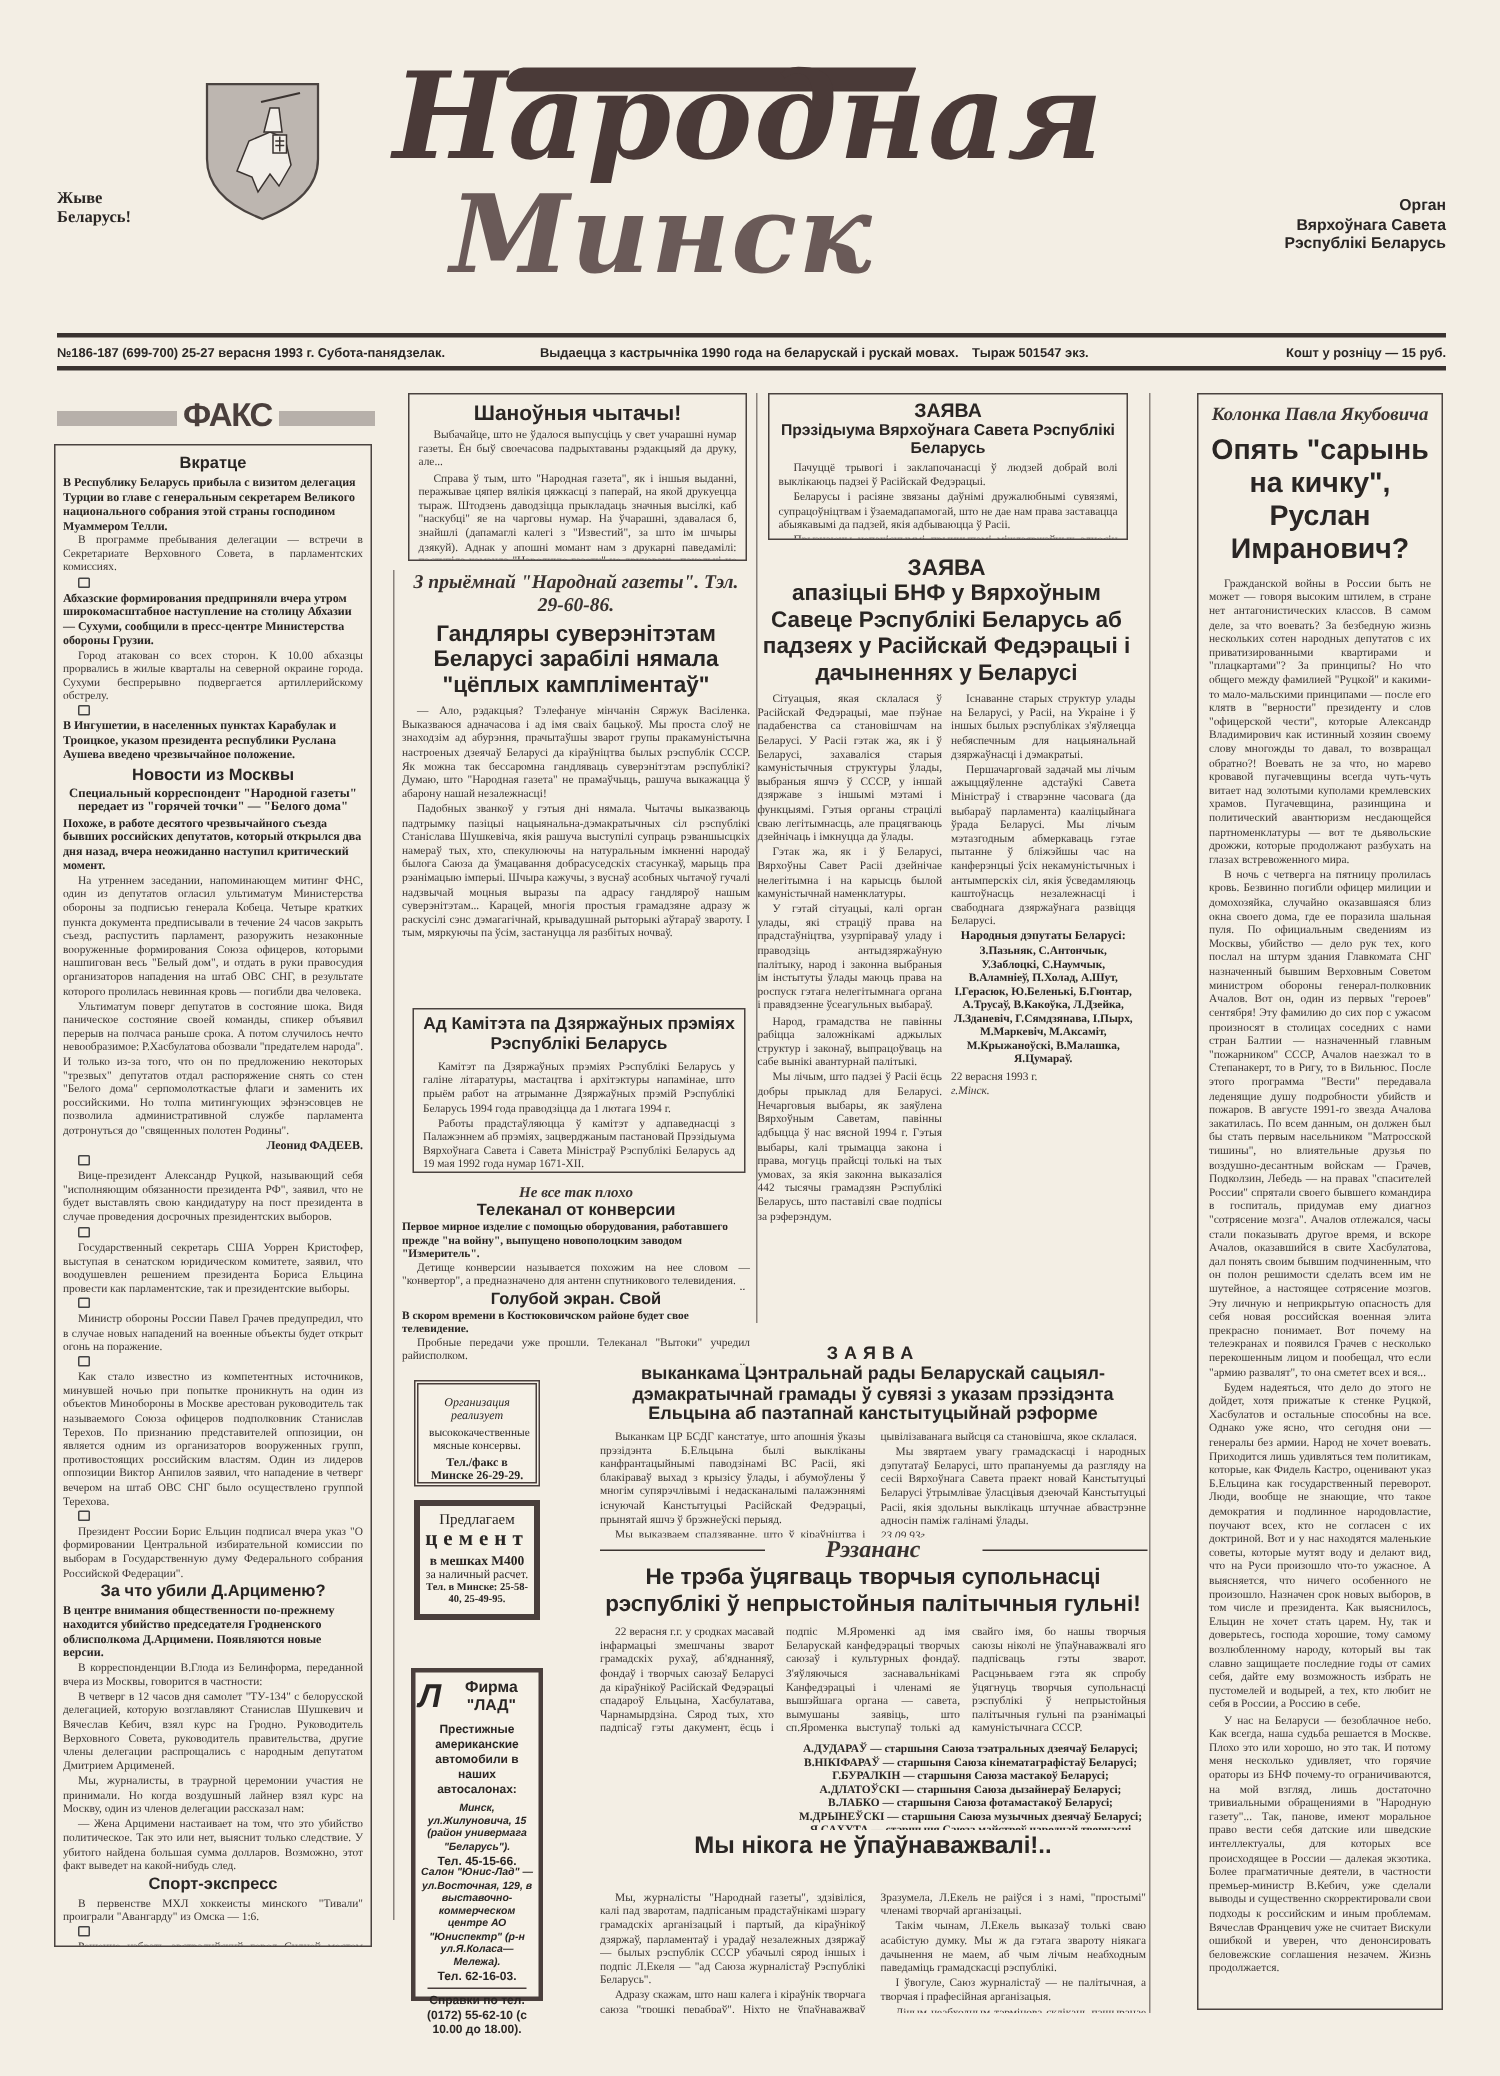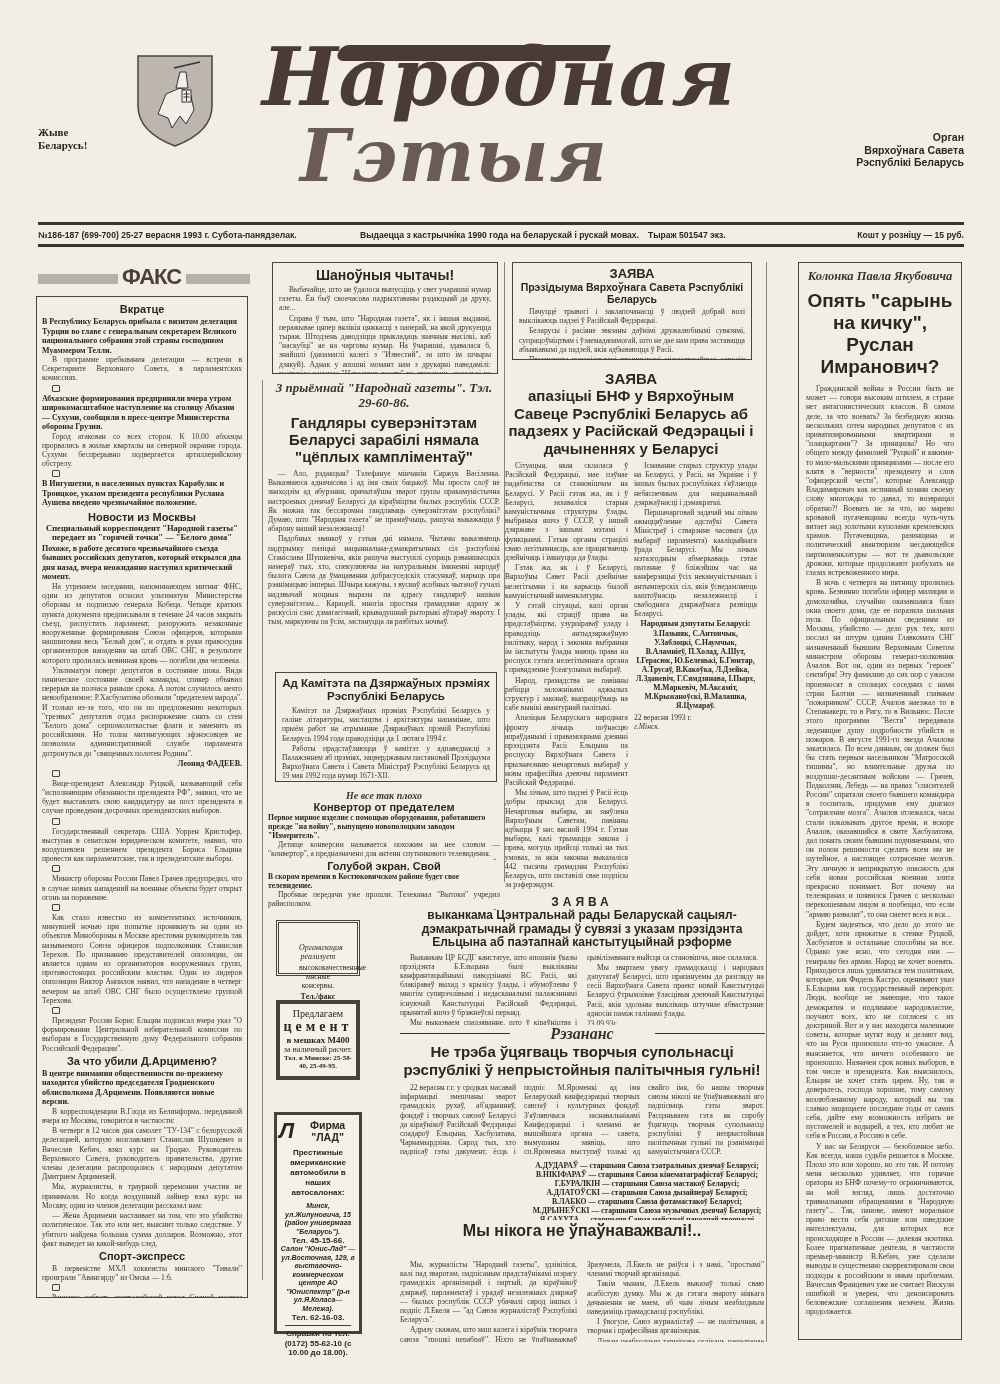--- a/index.html
+++ b/index.html
@@ -34,21 +34,21 @@
       <rect x="46" y="36" width="9" height="12" fill="#f2eee8" stroke="#3a3330"></rect>
       <line x1="50.5" y1="37" x2="50.5" y2="47" stroke="#3a3330"></line>
       <line x1="47.5" y1="40" x2="53.5" y2="40" stroke="#3a3330"></line>
       <line x1="47.5" y1="43" x2="53.5" y2="43" stroke="#3a3330"></line>
     </svg>
   </div>
   <div class="abs serif" style="left:38px;top:126px;width:60px;font-size:11px;font-weight:bold;line-height:13px;">Жыве Беларусь!</div>
 
   <div class="abs" style="left:338px;top:45px;width:270px;height:16px;background:#4a3a38;border-radius:40px 4px 4px 40px;transform:skewX(-20deg);"></div>
   <div class="abs masthead-title" style="left:262px;top:35px;font-size:80px;line-height:84px;">Народная</div>
-  <div class="abs masthead-title" style="left:300px;top:118px;font-size:72px;line-height:76px;color:#6a5a58;">Гэтыя</div>
+  <div class="abs masthead-title" style="left:300px;top:118px;font-size:72px;line-height:76px;color:#6a5a58;">Минск</div>
 
   <div class="abs sans" style="right:36px;top:131px;text-align:right;font-size:10.5px;font-weight:bold;line-height:12.5px;">
     <div>Орган</div>
     <div>Вярхоўнага Савета</div>
     <div>Рэспублікі Беларусь</div>
   </div>
 
   <div class="abs rule" style="left:38px;top:222px;width:926px;height:3px;"></div>
   <div class="abs sans" style="left:38px;top:230px;font-size:8.6px;font-weight:bold;">№186-187 (699-700) 25-27 верасня 1993 г. Субота-панядзелак.</div>
   <div class="abs sans" style="left:360px;top:230px;font-size:8.6px;font-weight:bold;">Выдаецца з кастрычніка 1990 года на беларускай і рускай мовах.</div>
@@ -150,38 +150,38 @@
   <div class="h-sans" style="font-size:11.5px;line-height:13px;margin-bottom:3px;">Ад Камітэта па Дзяржаўных прэміях Рэспублікі Беларусь</div>
   <div class="body-text">
     <p>Камітэт па Дзяржаўных прэміях Рэспублікі Беларусь у галіне літаратуры, мастацтва і архітэктуры напамінае, што прыём работ на атрыманне Дзяржаўных прэмій Рэспублікі Беларусь 1994 года праводзіцца да 1 лютага 1994 г.</p>
     <p>Работы прадстаўляюцца ў камітэт у адпаведнасці з Палажэннем аб прэміях, зацверджаным пастановай Прэзідыума Вярхоўнага Савета і Савета Міністраў Рэспублікі Беларусь ад 19 мая 1992 года нумар 1671-XII.</p>
     <p>Па ўсіх пытаннях, звязаных з вылучэннем работ і афармленнем прадстаўлення, звяртацца ў камітэт, які змяшчаецца ў Доме літаратара: 220600, Мінск, вул. Фрунзе, 5, пакой 304 (III паверх), тэлефоны 36-50-69, 36-90-76, адказны сакратар Ул. Юрэвіч.</p>
   </div>
 </div>
 
 <div class="abs" style="left:268px;top:790px;width:232px;height:70px;overflow:hidden;">
   <div class="italic-head" style="font-size:10px;">Не все так плохо</div>
-  <div class="h-sans" style="font-size:11px;">Конвертор от предателем</div>
+  <div class="h-sans" style="font-size:11px;">Телеканал от конверсии</div>
   <div class="lead" style="font-size:7.6px;line-height:9px;">Первое мирное изделие с помощью оборудования, работавшего прежде "на войну", выпущено новополоцким заводом "Измеритель".</div>
   <div class="body-text">
       <p>Детище конверсии называется похожим на нее словом — "конвертор", а предназначено для антенн спутникового телевидения.</p>
     </div>
   <div class="sig">Сергей ДВИНСКИЙ.</div>
 </div>
 
 <div class="abs" style="left:268px;top:860px;width:232px;height:50px;overflow:hidden;">
   <div class="h-sans" style="font-size:11px;">Голубой экран. Свой</div>
   <div class="lead" style="font-size:7.6px;line-height:9px;">В скором времени в Костюковичском районе будет свое телевидение.</div>
   <div class="body-text">
       <p>Пробные передачи уже прошли. Телеканал "Вытоки" учредил райисполком.</p>
     </div>
   <div class="sig">Николай ЗАПОЛЬСКИЙ.</div>
 </div>
 
-<div class="ad" style="left:276px;top:920px;width:84px;height:56px;border-width:3px;border-style:double;padding:20px;box-sizing:border-box;">
+<div class="ad" style="left:276px;top:920px;width:84px;height:71px;border-width:3px;border-style:double;padding:7px;box-sizing:border-box;">
   <div class="serif" style="font-style:italic;font-size:8px;line-height:9px;">Организация реализует</div>
   <div class="serif" style="font-size:7.6px;line-height:9px;margin-top:2px;">высококачественные мясные консервы.</div>
   <div class="serif" style="font-size:8px;font-weight:bold;line-height:9px;margin-top:2px;">Тел./факс в Минске 26-29-29.</div>
 </div>
 
 <div class="ad" style="left:276px;top:1000px;width:84px;height:80px;padding:4px 2px;box-sizing:border-box;">
   <div class="serif" style="font-size:10px;">Предлагаем</div>
   <div class="serif" style="font-size:14px;letter-spacing:4px;font-weight:bold;">цемент</div>
   <div class="serif" style="font-size:9px;font-weight:bold;">в мешках М400</div>
   <div class="serif" style="font-size:8px;">за наличный расчет.</div>
@@ -215,42 +215,41 @@
 
 <div class="abs" style="left:505px;top:370px;width:252px;height:520px;overflow:hidden;">
   <div class="h-sans" style="font-size:15px;">ЗАЯВА</div>
   <div class="h-sans" style="font-size:15px;line-height:17.5px;margin-bottom:4px;">апазіцыі БНФ у Вярхоўным Савеце Рэспублікі Беларусь аб падзеях у Расійскай Федэрацыі і дачыненнях у Беларусі</div>
   <div style="display:flex;gap:6px;">
     <div class="body-text" style="flex:1;">
       <p>Сітуацыя, якая склалася ў Расійскай Федэрацыі, мае пэўнае падабенства са становішчам на Беларусі. У Расіі гэтак жа, як і ў Беларусі, захаваліся старыя камуністычныя структуры ўлады, выбраныя яшчэ ў СССР, у іншай дзяржаве з іншымі мэтамі і функцыямі. Гэтыя органы страцілі сваю легітымнасць, але працягваюць дзейнічаць і імкнуцца да ўлады.</p>
       <p>Гэтак жа, як і ў Беларусі, Вярхоўны Савет Расіі дзейнічае нелегітымна і на карысць былой камуністычнай наменклатуры.</p>
       <p>У гэтай сітуацыі, калі орган улады, які страціў права на прадстаўніцтва, узурпіраваў уладу і праводзіць антыдзяржаўную палітыку, народ і законна выбраныя ім інстытуты ўлады маюць права на роспуск гэтага нелегітымнага органа і правядзенне ўсеагульных выбараў.</p>
       <p>Народ, грамадства не павінны рабіцца заложнікамі аджылых структур і законаў, выпрацоўваць на сабе вынікі авантурнай палітыкі.</p>
-      <p>Апазіцыя Беларускага народнага фронту лічыць поўнасцю апраўданымі і правамоцнымі дзеянні прэзідэнта Расіі Ельцына па роспуску Вярхоўнага Савета і прызначэнню нечарговых выбараў у новы прафесійна дзеючы парламент Расійскай Федэрацыі.</p>
       <p>Мы лічым, што падзеі ў Расіі ёсць добры прыклад для Беларусі. Нечарговыя выбары, як заяўлена Вярхоўным Саветам, павінны адбыцца ў нас вясной 1994 г. Гэтыя выбары, калі трымацца закона і права, могуць прайсці толькі на тых умовах, за якія законна выказаліся 442 тысячы грамадзян Рэспублікі Беларусь, што паставілі свае подпісы за рэферэндум.</p>
     </div>
     <div class="body-text" style="flex:1;">
       <p>Існаванне старых структур улады на Беларусі, у Расіі, на Украіне і ў іншых былых рэспубліках з'яўляецца небяспечным для нацыянальнай дзяржаўнасці і дэмакратыі.</p>
       <p>Першачарговай задачай мы лічым ажыццяўленне адстаўкі Савета Міністраў і стварэнне часовага (да выбараў парламента) кааліцыйнага ўрада Беларусі. Мы лічым мэтазгодным абмеркаваць гэтае пытанне ў бліжэйшы час на канферэнцыі ўсіх некамуністычных і антымперскіх сіл, якія ўсведамляюць каштоўнасць незалежнасці і свабоднага дзяржаўнага развіцця Беларусі.</p>
       <div class="lead" style="text-align:center;">Народныя дэпутаты Беларусі:</div>
       <div class="lead" style="text-align:center;font-size:7.6px;line-height:9px;">З.Пазьняк, С.Антончык, У.Заблоцкі, С.Наумчык, В.Аламніеў, П.Холад, А.Шут, І.Герасюк, Ю.Беленькі, Б.Гюнтар, А.Трусаў, В.Какоўка, Л.Дзейка, Л.Зданевіч, Г.Сямдзянава, І.Пырх, М.Маркевіч, М.Аксаміт, М.Крыжаноўскі, В.Малашка, Я.Цумараў.</div>
       <div style="margin-top:3px;">22 верасня 1993 г.</div>
       <div style="font-style:italic;">г.Мінск.</div>
     </div>
   </div>
 </div>
 
 <div class="abs" style="left:400px;top:895px;width:364px;height:130px;overflow:hidden;">
   <div class="h-sans" style="font-size:12px;letter-spacing:4px;">ЗАЯВА</div>
   <div class="h-sans" style="font-size:12px;line-height:13.5px;margin-bottom:3px;">выканкама Цэнтральнай рады Беларускай сацыял-дэмакратычнай грамады ў сувязі з указам прэзідэнта Ельцына аб паэтапнай канстытуцыйнай рэформе</div>
   <div class="body-text" style="column-count:2;column-gap:10px;">
     <p>Выканкам ЦР БСДГ канстатуе, што апошнія ўказы прэзідэнта Б.Ельцына былі выкліканы канфрантацыйнымі паводзінамі ВС Расіі, які блакіраваў выхад з крызісу ўлады, і абумоўлены ў многім супярэчлівымі і недасканалымі палажэннямі існуючай Канстытуцыі Расійскай Федэрацыі, прынятай яшчэ ў брэжнеўскі перыяд.</p>
     <p>Мы выказваем спадзяванне, што ў кіраўніцтва і народа Расіі хопіць мудрасці і вытрымкі для цывілізаванага выйсця са становішча, якое склалася.</p>
     <p>Мы звяртаем увагу грамадскасці і народных дэпутатаў Беларусі, што прапануемы да разгляду на сесіі Вярхоўнага Савета праект новай Канстытуцыі Беларусі ўтрымлівае ўласцівыя дзеючай Канстытуцыі Расіі, якія здольны выклікаць штучнае абвастрэнне адносін паміж галінамі ўлады.</p>
-    <div style="">23.09.93г.</div>
+    <div style="font-style:italic;">23.09.93г.</div>
 
   </div>
 </div>
 
 <div class="abs" style="left:400px;top:1033px;width:110px;height:1px;background:#3a3330;"></div>
 <div class="abs" style="left:655px;top:1033px;width:110px;height:1px;background:#3a3330;"></div>
 <div class="abs" style="left:400px;top:1025px;width:364px;height:195px;overflow:hidden;">
   <div class="italic-head" style="font-size:16px;">Рэзананс</div>
   <div class="h-sans" style="font-size:15px;line-height:18px;margin-bottom:4px;">Не трэба ўцягваць творчыя супольнасці рэспублікі ў непрыстойныя палітычныя гульні!</div>
   <div class="body-text" style="column-count:3;column-gap:8px;">

